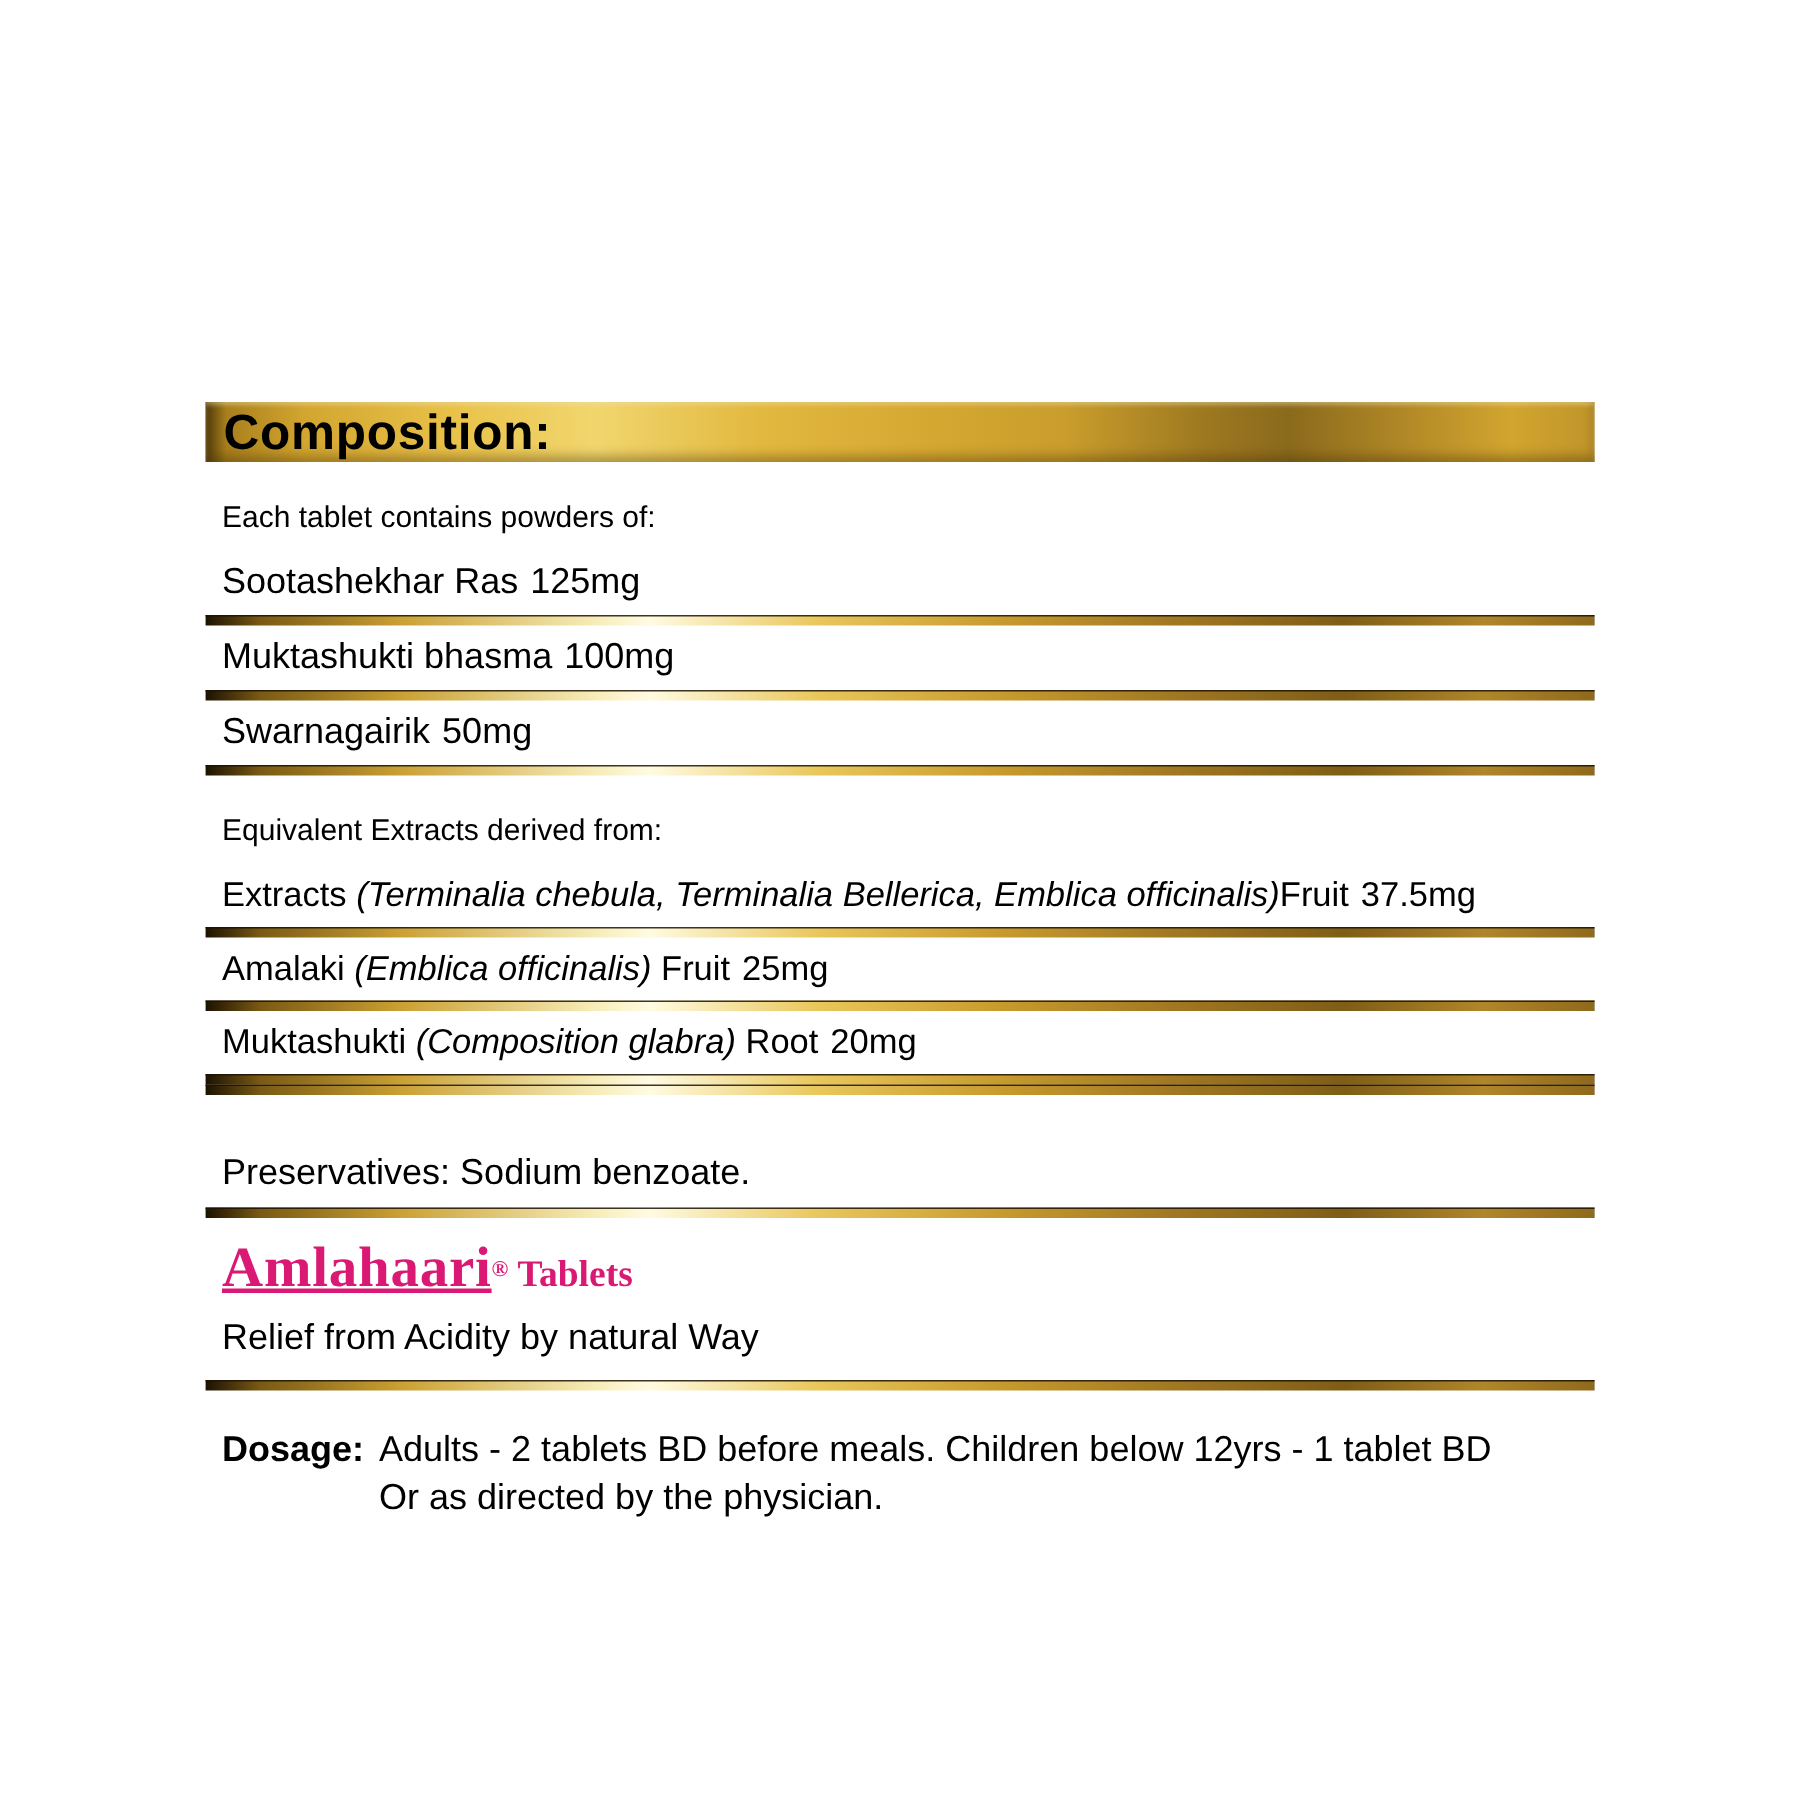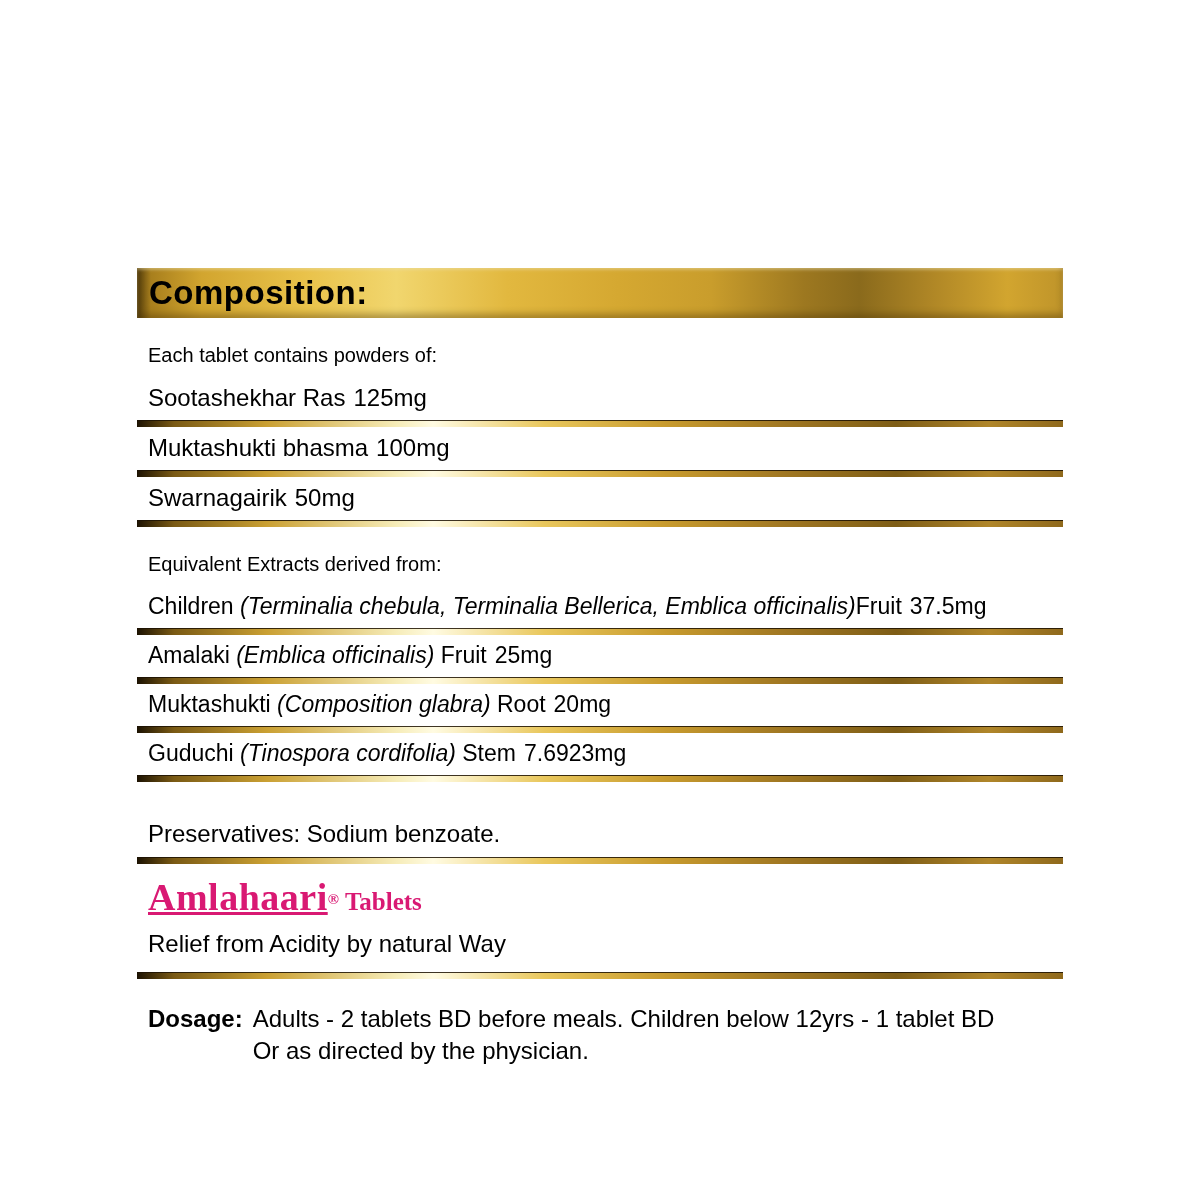--- a/index.html
+++ b/index.html
@@ -11,21 +11,21 @@
     color:#000;
     overflow:hidden;
   }
   .panel{
     position:absolute;
     left:137px;top:268px;
     width:926px;
   }
   
   .gold-bar{
-    height:50px;
+    height:40px;
     display:flex;align-items:center;
     background:linear-gradient(90deg,
       #503a0a 0%,#a87f1d 1.5%,#d2a52f 7%,#e9c24a 18%,#f1d66e 28%,
       #e2b83f 40%,#d5a831 52%,#c99d2c 62%,#9d7820 72%,#8a6a1c 78%,
       #b08726 86%,#d2a52f 94%,#bf942a 100%);
     box-shadow:inset 0 -4px 7px rgba(70,48,6,.40), inset 0 2px 3px rgba(255,242,190,.45);
   }
   .gold-bar .title{
     font-size:33px;font-weight:bold;
     padding-left:12px;letter-spacing:.5px;
@@ -113,41 +113,37 @@
         <span>Swarnagairik</span>
         <span class="amount">50mg</span>
       </div>
       <div class="gold-line"></div>
     </div>
 
     <div class="extracts">
       <div class="section-heading">Equivalent Extracts derived from:</div>
 
       <div class="row">
-        <span><span>Children </span><span class="latin">(Terminalia chebula, Terminalia Bellerica, Emblica officinalis)</span><span>Fruit</span></span>
+        <span><span>Extracts </span><span class="latin">(Terminalia chebula, Terminalia Bellerica, Emblica officinalis)</span><span>Fruit</span></span>
         <span class="amount">37.5mg</span>
       </div>
       <div class="gold-line"></div>
 
       <div class="row">
         <span><span>Amalaki </span><span class="latin">(Emblica officinalis)</span><span> Fruit</span></span>
         <span class="amount">25mg</span>
       </div>
       <div class="gold-line"></div>
 
       <div class="row">
         <span><span>Muktashukti </span><span class="latin">(Composition glabra)</span><span> Root</span></span>
         <span class="amount">20mg</span>
       </div>
       <div class="gold-line"></div>
 
-      <div class="row">
-        <span><span>Guduchi </span><span class="latin">(Tinospora cordifolia)</span><span> Stem</span></span>
-        <span class="amount">7.6923mg</span>
-      </div>
       <div class="gold-line"></div>
     </div>
 
     <div class="preservatives">
       <span class="label">Preservatives:</span><span> Sodium benzoate.</span>
     </div>
     <div class="gold-line"></div>
 
     <div class="brand">
       <div class="brand-line">

